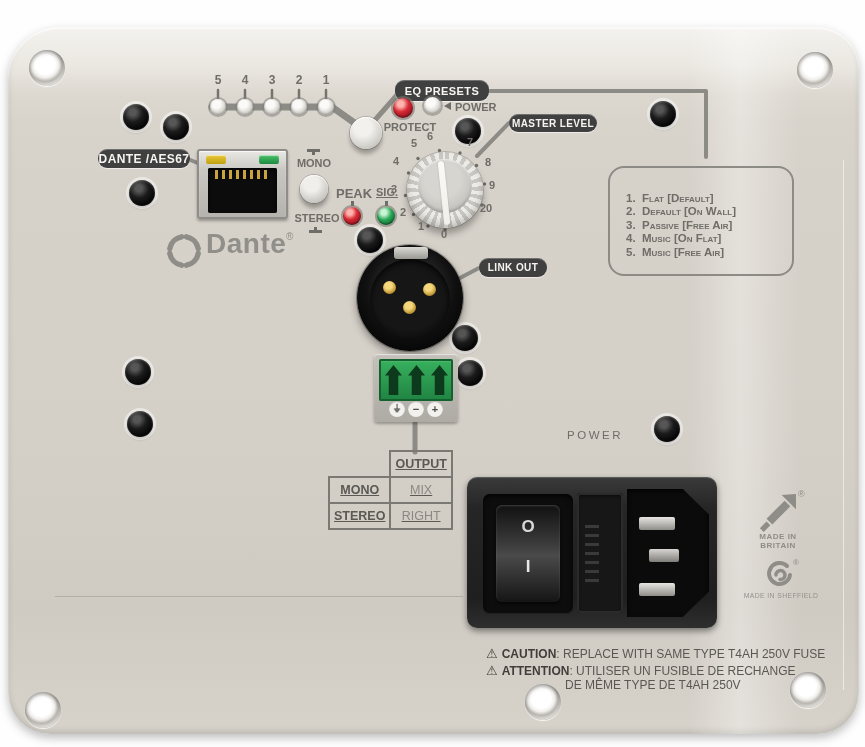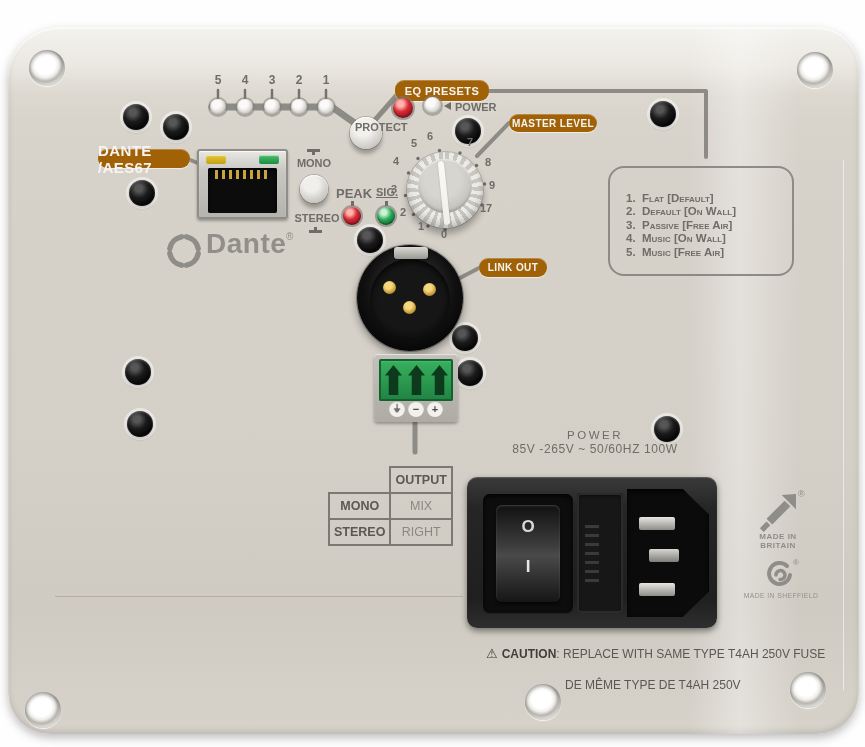--- a/index.html
+++ b/index.html
@@ -9,21 +9,21 @@
   .abs{position:absolute;}
   #panel{position:absolute;left:8px;top:27px;width:851px;height:707px;
     border-radius:52px 42px 42px 42px;
     background:linear-gradient(180deg,#f4f2ee 0px,#ebe8e2 38px,#dcd8d0 68px,#d8d3cb 95px,
                #d6d1c9 150px,#d4cfc7 420px,#cfcac2 580px,#d7d3cb 100%);
     box-shadow:0 4px 10px rgba(0,0,0,.25), inset 0 2px 2px rgba(255,255,255,.8), inset 0 -3px 6px rgba(0,0,0,.12);}
   #panel-sheen{position:absolute;left:8px;top:27px;width:851px;height:707px;border-radius:52px 42px 42px 42px;
     background:linear-gradient(90deg,rgba(255,255,255,0) 80%,rgba(255,255,255,.35) 86%,rgba(255,255,255,0) 93%);
     pointer-events:none;}
   .lbl{position:absolute;font-weight:bold;color:#6f6d68;}
-  .badge{position:absolute;background:#a16207;color:#f5f4f1;font-weight:bold;
+  .badge{position:absolute;background:#404040;color:#f5f4f1;font-weight:bold;
     border-radius:9px;display:flex;align-items:center;justify-content:center;
     letter-spacing:.4px;box-shadow:0 1px 1px rgba(255,255,255,.6), inset 0 1px 0 rgba(255,255,255,.25);}
   .screw{position:absolute;width:26px;height:26px;border-radius:50%;
     background:radial-gradient(circle at 38% 32%, #565656 0 14%, #1b1b1b 40%, #050505 72%, #222 100%);
     box-shadow:0 0 0 3px rgba(255,255,255,.5), 0 2px 3px rgba(0,0,0,.35), inset 0 1px 2px rgba(255,255,255,.25);}
   .hole{position:absolute;width:36px;height:36px;border-radius:50%;
     background:radial-gradient(circle at 45% 40%, #ffffff 0 34%, #f0eeea 46%, #b8b5af 58%, #e6e4e0 72%, #c2bfb9 88%, #d8d5cf 100%);
     box-shadow:inset 0 2px 4px rgba(0,0,0,.35), 0 1px 1px rgba(255,255,255,.8);}
   .led{position:absolute;border-radius:50%;}
   .led-off{background:radial-gradient(circle at 40% 32%, #fbfaf8 0 28%, #dddbd6 55%, #a3a19c 100%);
@@ -118,21 +118,21 @@
   <div class="led led-off" style="left:264px;top:99px;width:16px;height:16px;"></div>
   <div class="led led-off" style="left:291px;top:99px;width:16px;height:16px;"></div>
   <div class="led led-off" style="left:318px;top:99px;width:16px;height:16px;"></div>
 
   <div class="abs" style="left:350px;top:117px;width:32px;height:32px;border-radius:50%;
        background:radial-gradient(circle at 40% 32%, #f2f1ed 0 30%, #d6d4cf 62%, #b2b0ab 100%);
        box-shadow:0 5px 4px rgba(0,0,0,.28), inset 0 1px 1px rgba(255,255,255,.9), 0 0 0 1px rgba(120,118,112,.4);"></div>
   <div class="badge" style="left:395px;top:80px;width:94px;height:21px;font-size:11px;">EQ PRESETS</div>
 
   <div class="led led-red" style="left:393px;top:98px;width:20px;height:20px;"></div>
-  <span class="lbl" style="left:355px;top:121px;width:72px;font-size:11px;">PROTECT</span>
+  <span class="lbl" style="left:374px;top:121px;width:72px;text-align:center;font-size:11px;">PROTECT</span>
   <div class="led led-off" style="left:424px;top:97px;width:17px;height:17px;"></div>
   <div class="abs" style="left:444px;top:102px;width:0;height:0;border-top:4px solid transparent;border-bottom:4px solid transparent;border-right:7px solid #6f6d68;"></div>
   <span class="lbl" style="left:455px;top:101px;font-size:11px;">POWER</span>
 
   <div class="badge" style="left:509px;top:114px;width:88px;height:18px;font-size:10px;">MASTER LEVEL</div>
   <div class="abs" style="left:407px;top:152px;width:76px;height:76px;border-radius:50%;
        background:repeating-conic-gradient(#c9c7c2 0deg 7deg, #ecebe7 7deg 14deg);
        box-shadow:0 6px 7px rgba(0,0,0,.3), inset 0 -4px 6px rgba(0,0,0,.18), 0 0 0 1px rgba(120,118,112,.35);">
     <div style="position:absolute;left:11px;top:7px;width:54px;height:54px;border-radius:50%;
          background:radial-gradient(circle at 45% 38%, #d7d5d0 0 40%, #c3c1bc 75%, #adaba6 100%);
@@ -144,23 +144,23 @@
   <span class="dialnum" style="left:435px;top:228px;">0</span>
   <span class="dialnum" style="left:412px;top:220px;">1</span>
   <span class="dialnum" style="left:394px;top:206px;">2</span>
   <span class="dialnum" style="left:385px;top:183px;">3</span>
   <span class="dialnum" style="left:387px;top:155px;">4</span>
   <span class="dialnum" style="left:405px;top:137px;">5</span>
   <span class="dialnum" style="left:421px;top:130px;">6</span>
   <span class="dialnum" style="left:461px;top:136px;">7</span>
   <span class="dialnum" style="left:479px;top:156px;">8</span>
   <span class="dialnum" style="left:483px;top:179px;">9</span>
-  <span class="dialnum" style="left:477px;top:202px;">17</span>
-
-  <div class="badge" style="left:98px;top:149px;width:92px;height:19px;font-size:15px;">DANTE /AES67</div>
+  <span class="dialnum" style="left:477px;top:202px;">20</span>
+
+  <div class="badge" style="left:98px;top:149px;width:92px;height:19px;font-size:12px;">DANTE /AES67</div>
   <div class="abs" style="left:197px;top:149px;width:91px;height:70px;border-radius:3px;
        background:linear-gradient(180deg,#e9e7e3,#c9c7c2 30%,#b5b3ae);border:2px solid #8f8d88;
        box-shadow:0 2px 3px rgba(0,0,0,.3), inset 0 1px 1px rgba(255,255,255,.8);">
     <div style="position:absolute;left:7px;top:4px;width:20px;height:9px;border-radius:2px;
          background:linear-gradient(180deg,#e8c93a,#c19f10);box-shadow:inset 0 1px 1px rgba(255,255,255,.6);"></div>
     <div style="position:absolute;left:60px;top:4px;width:20px;height:9px;border-radius:2px;
          background:linear-gradient(180deg,#4cc06a,#1c8b40);box-shadow:inset 0 1px 1px rgba(255,255,255,.6);"></div>
     <div style="position:absolute;left:9px;top:17px;width:69px;height:45px;background:#0c0c0c;border-radius:2px;
          box-shadow:inset 0 2px 4px rgba(0,0,0,.9);">
       <div style="position:absolute;left:7px;top:2px;width:55px;height:9px;
@@ -218,40 +218,39 @@
          background:linear-gradient(180deg,#38b25e,#1f8342);box-shadow:inset 0 0 0 2px #14602f, inset 0 2px 2px rgba(255,255,255,.35);">
       <div style="position:absolute;left:6px;top:6px;width:17px;height:30px;background:#0d3a1d;clip-path:polygon(50% 0,100% 35%,78% 35%,78% 100%,22% 100%,22% 35%,0 35%);"></div>
       <div style="position:absolute;left:29px;top:6px;width:17px;height:30px;background:#0d3a1d;clip-path:polygon(50% 0,100% 35%,78% 35%,78% 100%,22% 100%,22% 35%,0 35%);"></div>
       <div style="position:absolute;left:52px;top:6px;width:17px;height:30px;background:#0d3a1d;clip-path:polygon(50% 0,100% 35%,78% 35%,78% 100%,22% 100%,22% 35%,0 35%);"></div>
     </div>
     <div style="position:absolute;left:15px;top:47px;width:16px;height:16px;border-radius:50%;background:#f2f1ee;color:#4c4a46;font-size:10px;font-weight:bold;display:flex;align-items:center;justify-content:center;box-shadow:inset 0 1px 1px rgba(0,0,0,.25);">⏚</div>
     <div style="position:absolute;left:34px;top:47px;width:16px;height:16px;border-radius:50%;background:#f2f1ee;color:#4c4a46;font-size:11px;font-weight:bold;display:flex;align-items:center;justify-content:center;box-shadow:inset 0 1px 1px rgba(0,0,0,.25);">−</div>
     <div style="position:absolute;left:53px;top:47px;width:16px;height:16px;border-radius:50%;background:#f2f1ee;color:#4c4a46;font-size:11px;font-weight:bold;display:flex;align-items:center;justify-content:center;box-shadow:inset 0 1px 1px rgba(0,0,0,.25);">+</div>
   </div>
 
-  <table class="cap-table" style="left:328px;top:466px;">
+  <table class="cap-table" style="left:328px;top:450px;text-decoration:underline;">
     <tbody>
         <tr>
       <td class="nob"></td>
       <td style="font-weight:bold;">OUTPUT</td>
     </tr>
     <tr>
       <td class="mode">MONO</td>
       <td class="val">MIX</td>
     </tr>
     <tr>
       <td class="mode">STEREO</td>
       <td class="val">RIGHT</td>
     </tr>
   </tbody>
     </table>
 
   <div class="abs" style="left:470px;top:429px;width:250px;text-align:center;color:#6f6d68;">
     <div style="font-size:11.5px;letter-spacing:2.5px;">POWER</div>
-    <div style="font-size:12px;margin-top:1px;letter-spacing:.6px;">85V -265V ~ 50/60HZ  100W</div>
   </div>
 
   <div class="abs" style="left:467px;top:477px;width:250px;height:151px;border-radius:10px;
        background:linear-gradient(180deg,#3a3a3a,#262626 20%,#1f1f1f 80%,#2e2e2e);
        box-shadow:0 3px 6px rgba(0,0,0,.45), inset 0 1px 1px rgba(255,255,255,.18);">
     <div style="position:absolute;left:16px;top:17px;width:90px;height:120px;border-radius:7px;background:#0d0d0d;
          box-shadow:inset 0 2px 5px rgba(0,0,0,.9), inset 0 -1px 1px rgba(255,255,255,.12);"></div>
     <div style="position:absolute;left:29px;top:28px;width:64px;height:97px;border-radius:6px;
          background:linear-gradient(180deg,#111 0%,#3d3d3d 42%,#4a4a4a 52%,#151515 100%);
          box-shadow:inset 0 1px 2px rgba(255,255,255,.2), 0 2px 3px rgba(0,0,0,.6);">
@@ -281,21 +280,21 @@
     <div class="eqrow">
         <span class="eqnum">2.</span>
         <span>Default [On Wall]</span>
       </div>
     <div class="eqrow">
         <span class="eqnum">3.</span>
         <span>Passive [Free Air]</span>
       </div>
     <div class="eqrow">
         <span class="eqnum">4.</span>
-        <span>Music [On Wall]</span>
+        <span>Music [On Flat]</span>
       </div>
     <div class="eqrow">
         <span class="eqnum">5.</span>
         <span>Music [Free Air]</span>
       </div>
   </div>
 
   <svg class="abs" width="38" height="38" viewBox="0 0 40 40" style="left:758px;top:494px;">
     <g fill="#8f8d88">
       <polygon points="40,0 40,16 25,1"></polygon>
@@ -314,14 +313,17 @@
       <path d="M22 6 A 10.5 10.5 0 1 0 25 15" stroke-width="4"></path>
       <path d="M11 15 A 4.5 4.5 0 1 1 15 19.5" stroke-width="3.5"></path>
     </g>
   </svg>
   <span class="abs" style="left:793px;top:558px;font-size:8px;color:#8f8d88;">®</span>
   <div class="abs" style="left:740px;top:592px;width:82px;text-align:center;color:#93918c;font-size:6.8px;letter-spacing:.4px;">MADE IN SHEFFIELD</div>
 
   <div class="warnline" style="left:486px;top:646px;">
     <span class="warn-tri">⚠</span><b>CAUTION</b><span>: REPLACE WITH SAME TYPE T4AH 250V FUSE</span>
   </div>
+  <div class="warnline" style="left:486px;top:663px;">
+    <span class="warn-tri">⚠</span><b>ATTENTION</b><span>: UTILISER UN FUSIBLE DE RECHANGE</span>
+  </div>
   <div class="warnline" style="left:565px;top:678px;">DE MÊME TYPE DE T4AH 250V</div>
 </div>
 
 </body></html>

